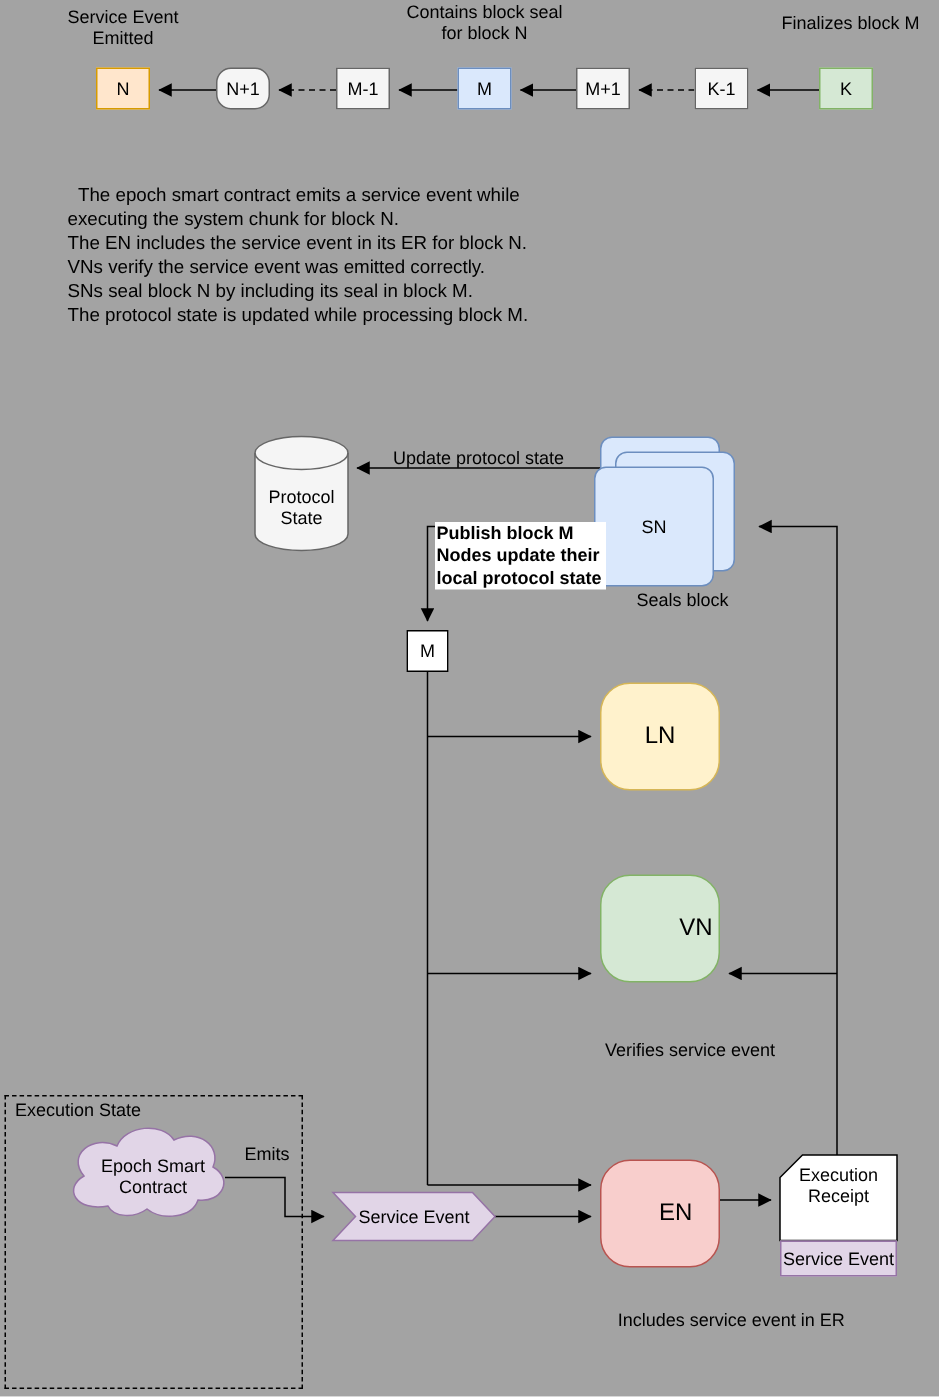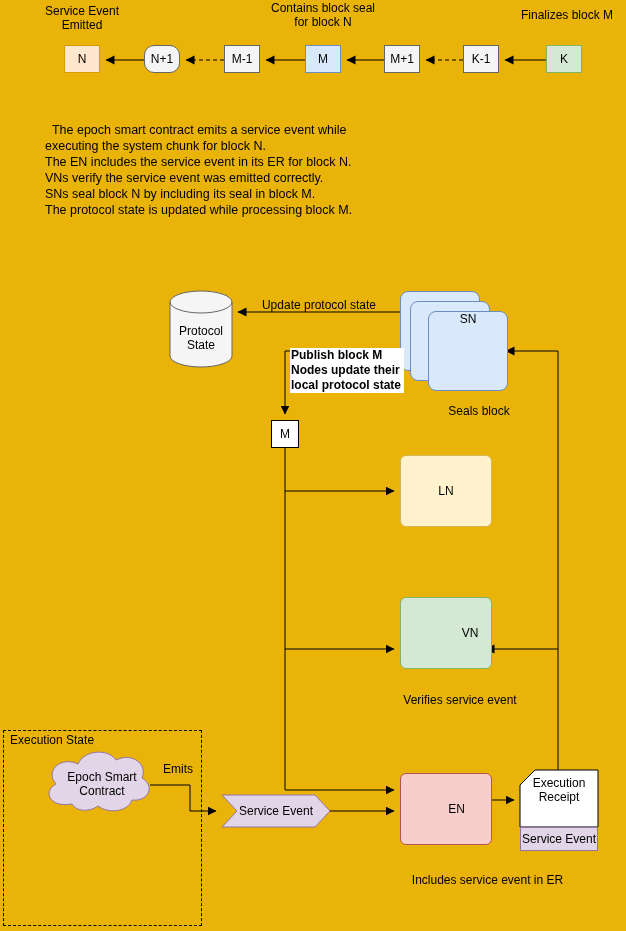--- a/index.html
+++ b/index.html
@@ -1,30 +1,30 @@
 <!DOCTYPE html>
 <html><head>
 <meta charset="utf-8">
 <style>
   html,body{margin:0;padding:0;background:#ffffff;}
-  #canvas{position:relative;width:626px;height:931px;background:#eab308;overflow:hidden;
+  #canvas{position:relative;width:626px;height:931px;background:#a3a3a3;overflow:hidden;
           font-family:"Liberation Sans", sans-serif;color:#000;}
   .abs{position:absolute;}
   .txt{font-size:12px;line-height:14px;white-space:pre-line;}
   .center{text-align:center;}
   .block{position:absolute;top:45px;width:36px;height:28px;box-sizing:border-box;border:1px solid #666;
          display:flex;align-items:center;justify-content:center;font-size:12px;}
   .b-n{background:#ffe6cc;border-color:#d79b00;}
   .b-gray{background:#f5f5f5;border-color:#666666;}
   .b-m{background:#dae8fc;border-color:#6c8ebf;}
   .b-k{background:#d5e8d4;border-color:#82b366;}
   .sn-rect{position:absolute;width:80px;height:80px;box-sizing:border-box;border:1px solid #6c8ebf;
            border-radius:8px;background:#dae8fc;}
-  .node{position:absolute;width:92px;height:72px;box-sizing:border-box;border:1px solid;border-radius:6px;
-        display:flex;align-items:center;justify-content:center;font-size:12px;}
+  .node{position:absolute;width:80px;height:72px;box-sizing:border-box;border:1px solid;border-radius:20px;
+        display:flex;align-items:center;justify-content:center;font-size:16px;}
   .n-ln{background:#fff2cc;border-color:#d6b656;}
   .n-vn{background:#d5e8d4;border-color:#82b366;}
   .n-en{background:#f8cecc;border-color:#b85450;}
   .mbox{position:absolute;left:271px;top:420px;width:28px;height:28px;box-sizing:border-box;border:1px solid #000;
         background:#fff;display:flex;align-items:center;justify-content:center;font-size:12px;}
   .tag{position:absolute;left:520px;top:827px;width:78px;height:24px;box-sizing:border-box;border:1px solid #9673a6;
        background:#e1d5e7;display:flex;align-items:center;justify-content:center;font-size:12px;}
   .dashedbox{position:absolute;left:3px;top:730px;width:199px;height:196px;box-sizing:border-box;
              border:1px dashed #000;background:transparent;}
   .desc{font-size:12.5px;line-height:16px;white-space:pre-wrap;}
@@ -100,33 +100,33 @@
 VNs verify the service event was emitted correctly.
 SNs seal block N by including its seal in block M.
 The protocol state is updated while processing block M.</div>
 
   <div class="abs txt center" style="left:170px;top:324px;width:62px;">Protocol
 State</div>
   <div class="abs txt center" style="left:246px;top:298px;width:146px;">Update protocol state</div>
 
   <div class="sn-rect" style="left:400px;top:291px;"></div>
   <div class="sn-rect" style="left:410px;top:301px;"></div>
-  <div class="sn-rect" style="left:428px;top:311px;display:flex;justify-content:center;font-size:12px;">
+  <div class="sn-rect" style="left:396px;top:311px;display:flex;align-items:center;justify-content:center;font-size:12px;">
     <span>SN</span>
   </div>
-  <div class="abs txt center" style="left:424px;top:393px;width:110px;margin-top:11px;">Seals block</div>
+  <div class="abs txt center" style="left:400px;top:393px;width:110px;">Seals block</div>
 
   <div class="abs txt edgelabel" style="left:290px;top:348px;width:112px;line-height:15px;font-weight:bold;">Publish block M
 Nodes update their
 local protocol state</div>
 
   <div class="mbox">M</div>
 
   <div class="node n-ln" style="left:400px;top:455px;">LN</div>
-  <div class="node n-vn" style="left:400px;top:597px;padding-left:48px;">VN</div>
+  <div class="node n-vn" style="left:400px;top:583px;padding-left:48px;">VN</div>
   <div class="abs txt center" style="left:375px;top:693px;width:170px;">Verifies service event</div>
   <div class="node n-en" style="left:400px;top:773px;padding-left:21px;">EN</div>
   <div class="abs txt center" style="left:400px;top:873px;width:175px;">Includes service event in ER</div>
 
   <div class="abs txt center" style="left:520px;top:776px;width:78px;">Execution
 Receipt</div>
   <div class="tag">Service Event</div>
 
   <div class="dashedbox"></div>
   <div class="abs txt" style="left:10px;top:733px;">Execution State</div>

